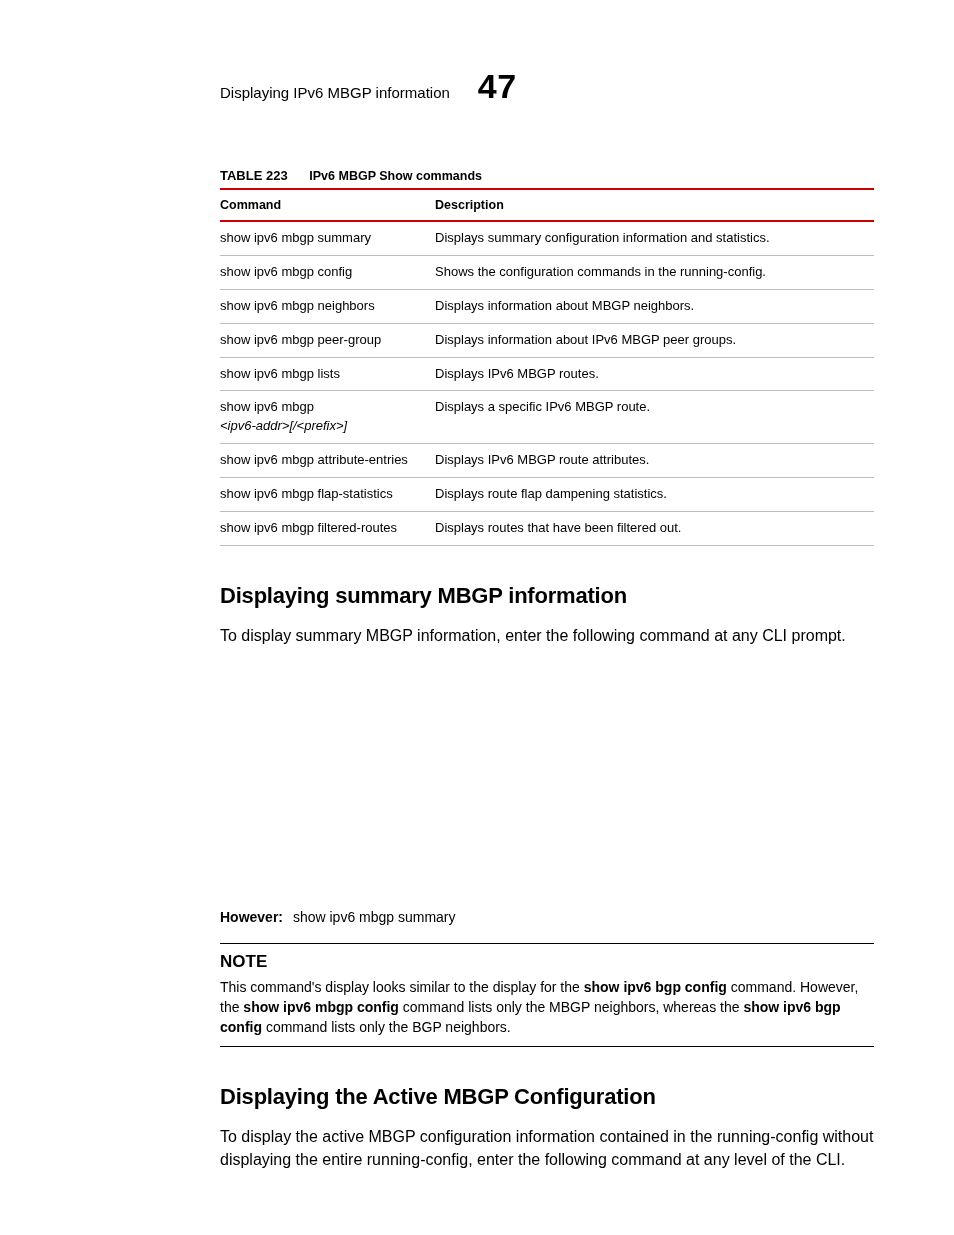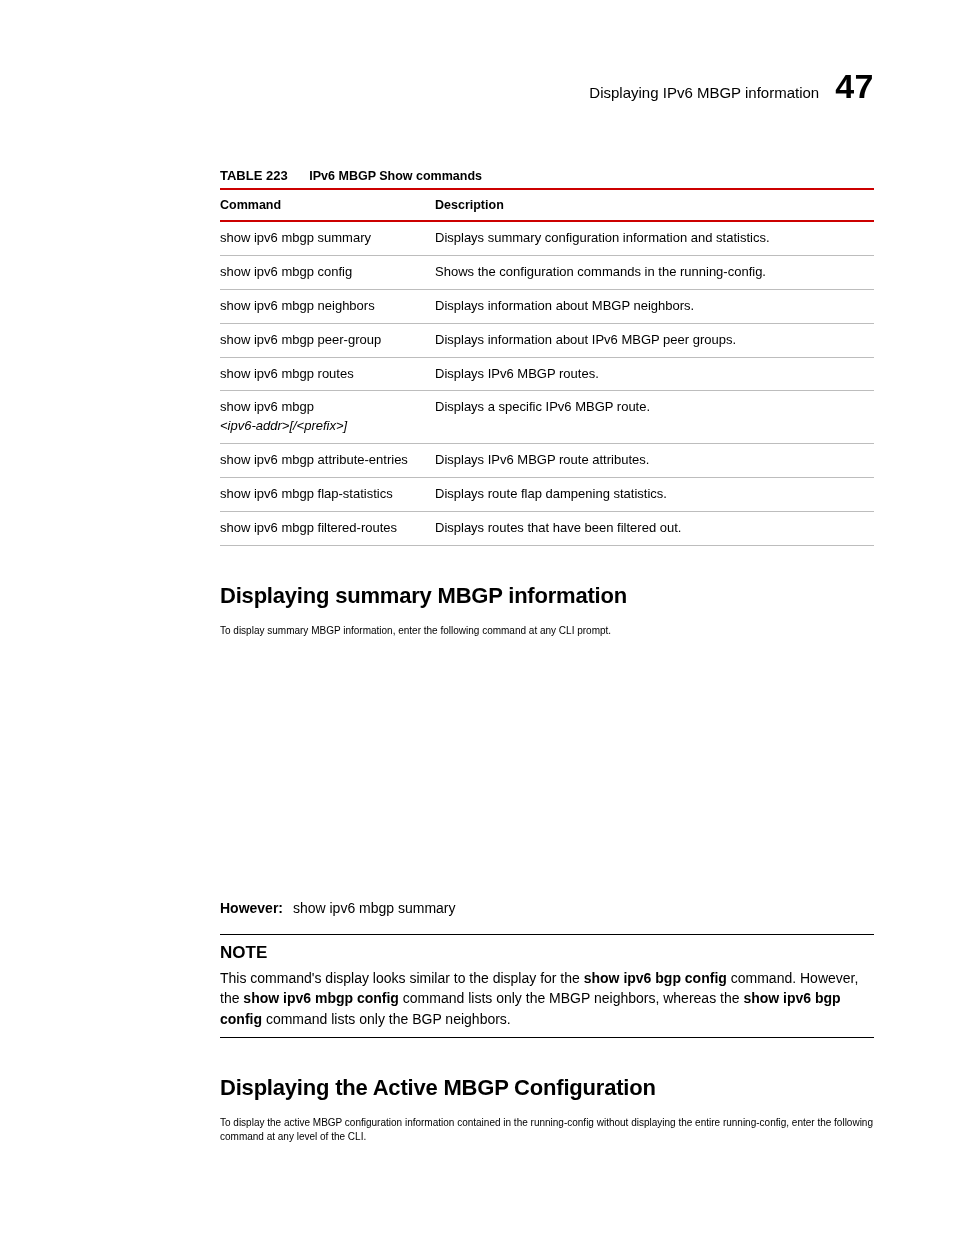--- a/index.html
+++ b/index.html
@@ -12,23 +12,22 @@
   }
   .page {
     width: 954px;
     min-height: 1235px;
     box-sizing: border-box;
     padding: 62px 80px 60px 220px;
     position: relative;
   }
   .running-head {
     display: flex;
-    justify-content: flex-end;
     align-items: baseline;
-    gap: 16px;
+    gap: 28px;
     margin-bottom: 56px;
   }
   .running-head .sect {
     font-size: 15px;
     color: #000;
   }
   .running-head .chapnum {
     font-size: 34px;
     font-weight: 700;
     letter-spacing: 0.5px;
@@ -61,21 +60,21 @@
   table.cmds td:first-child { width: 205px; }
   table.cmds em { font-style: italic; }
   h2.sect-h {
     font-family: "Helvetica", Arial, sans-serif;
     font-size: 22px;
     font-weight: 600;
     letter-spacing: -0.2px;
     margin: 34px 0 12px 0;
   }
   p.body {
-    font-size: 10px;
+    font-size: 16px;
     margin: 0 0 14px 0;
   }
   .syntax {
     font-size: 14px;
     margin-top: 260px;
   }
   .syntax .slabel { font-weight: 700; margin-right: 6px; }
   .note-block {
     margin-top: 16px;
     border-top: 1px solid #000;
@@ -126,21 +125,21 @@
       </tr>
       <tr>
         <td>show ipv6 mbgp neighbors</td>
         <td>Displays information about MBGP neighbors.</td>
       </tr>
       <tr>
         <td>show ipv6 mbgp peer-group</td>
         <td>Displays information about IPv6 MBGP peer groups.</td>
       </tr>
       <tr>
-        <td>show ipv6 mbgp routes</td>
+        <td>show ipv6 mbgp lists</td>
         <td>Displays IPv6 MBGP routes.</td>
       </tr>
       <tr>
         <td>
           <span>show ipv6 mbgp</span><br>
           <em>&lt;ipv6-addr&gt;[/&lt;prefix&gt;]</em>
         </td>
         <td>Displays a specific IPv6 MBGP route.</td>
       </tr>
       <tr>

